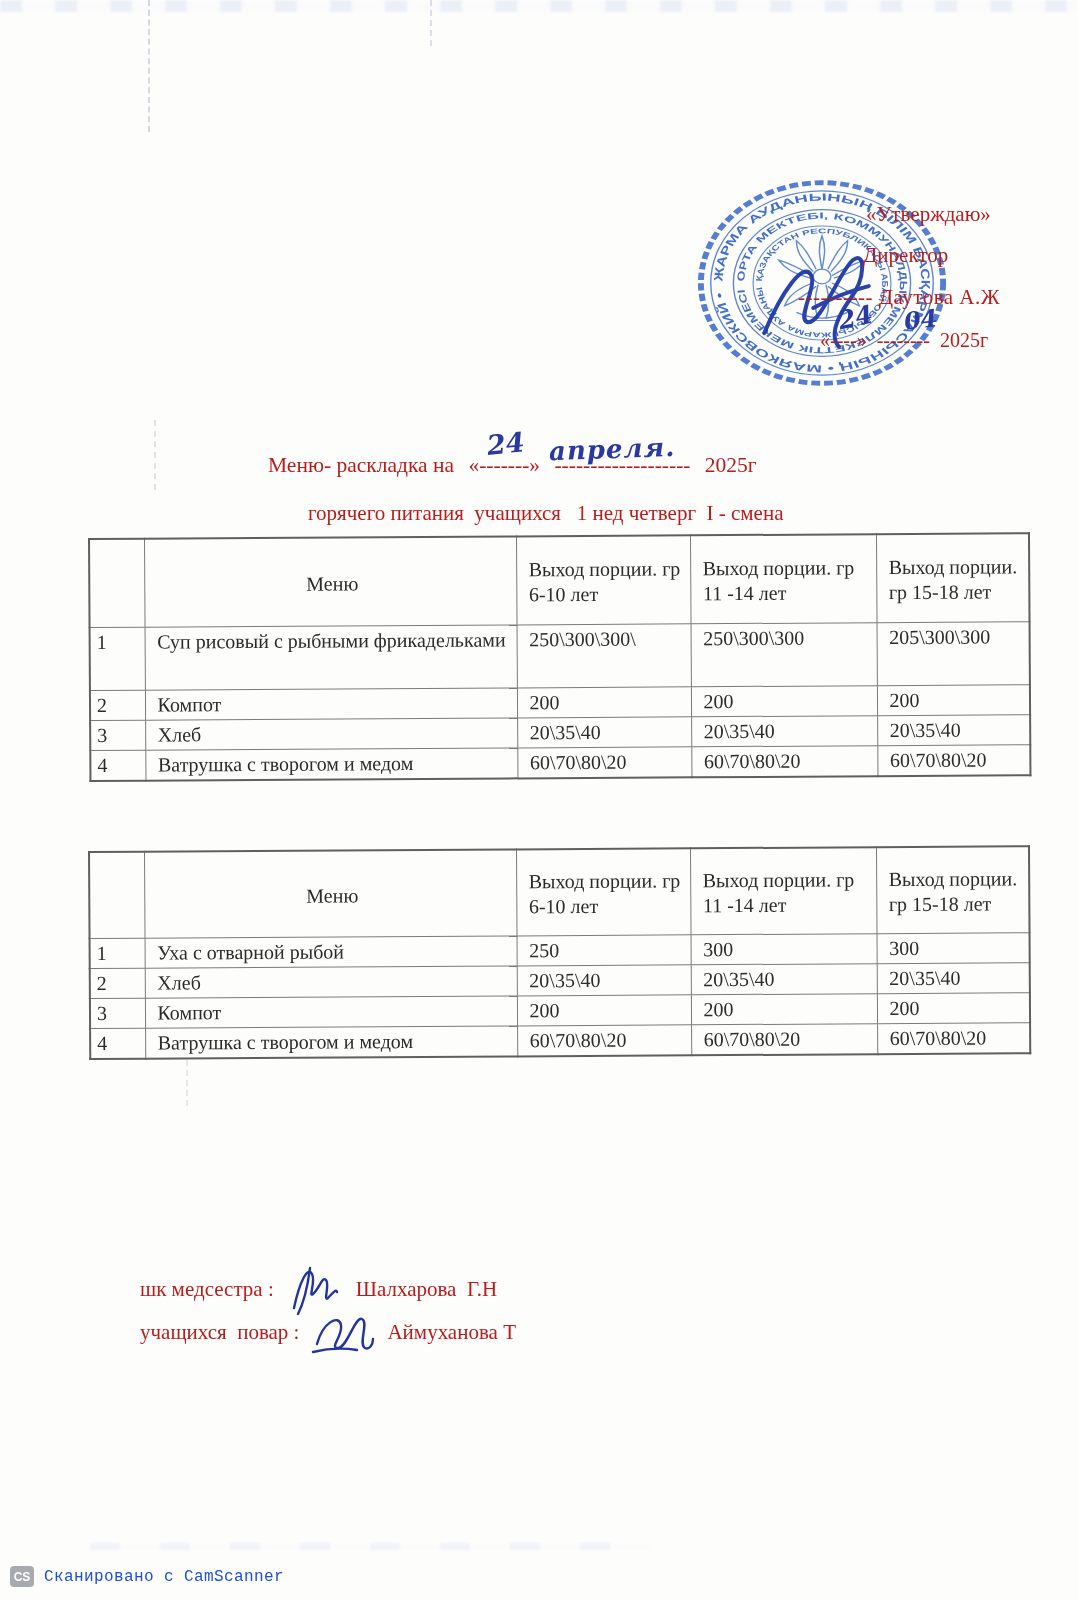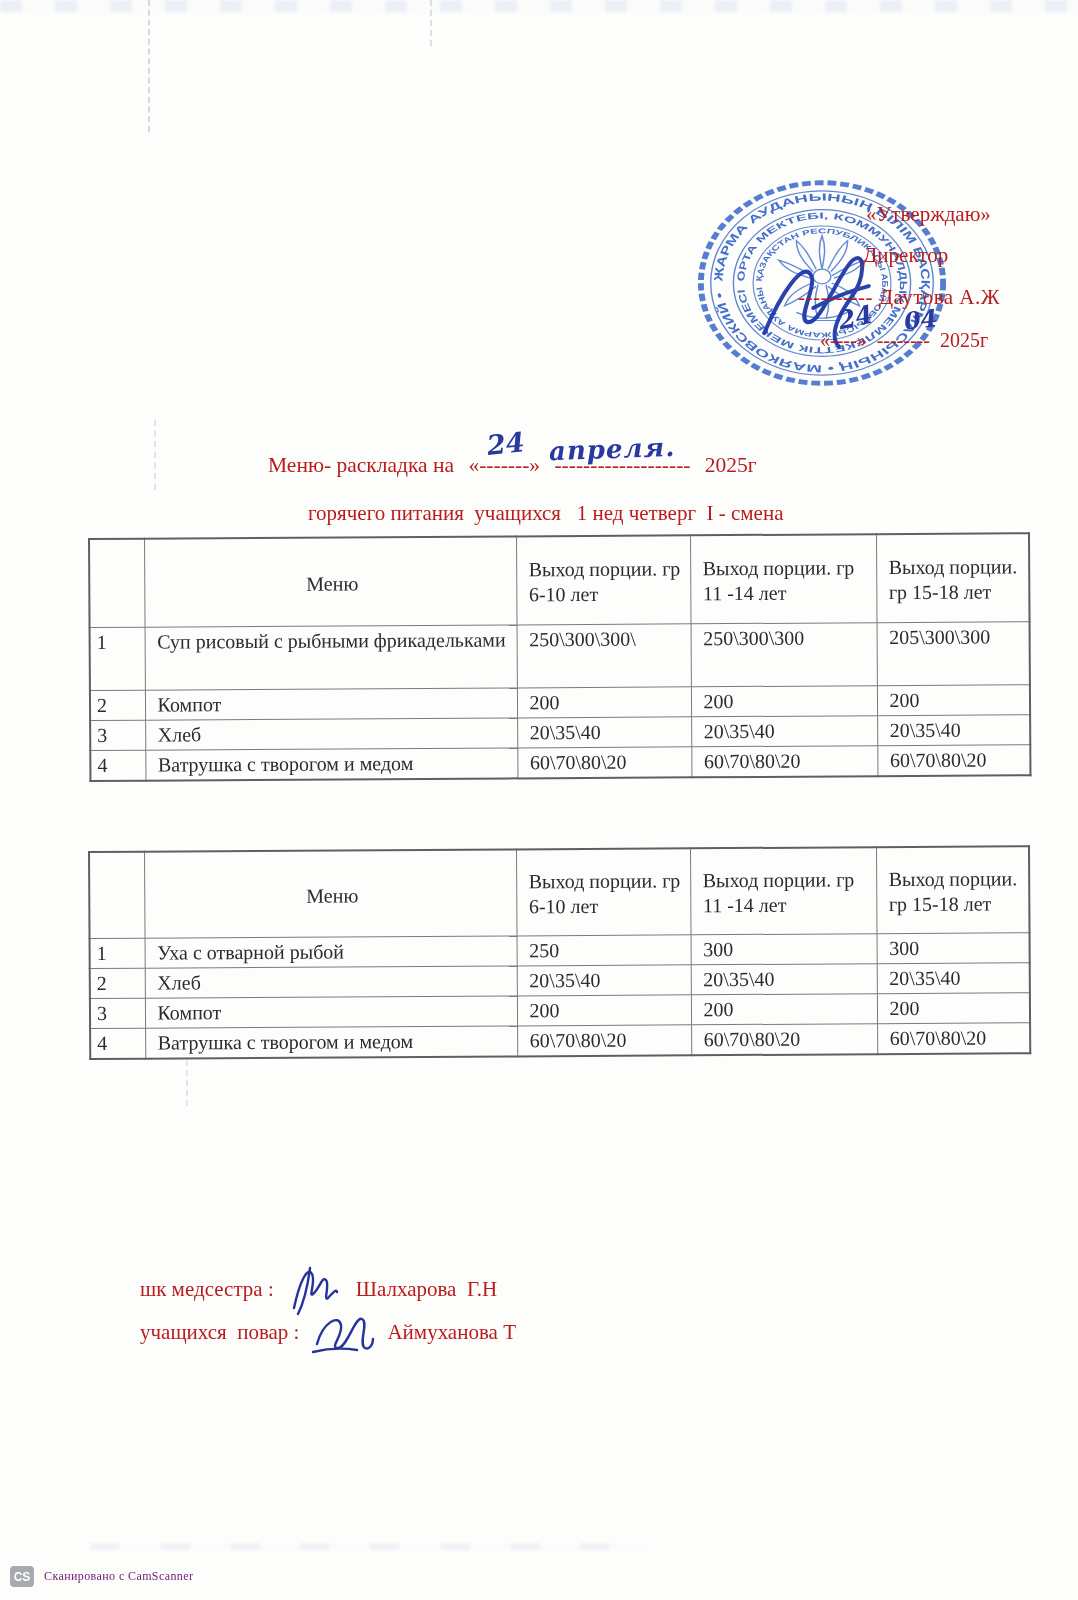--- a/index.html
+++ b/index.html
@@ -67,21 +67,21 @@
   .sig-row{display:flex;align-items:center;gap:12px;font-size:21px;}
   .sig1{left:140px;top:1262px;}
   .sig2{left:140px;top:1308px;}
   .sig-svg{flex:0 0 auto;}
 
   
   .footer{left:10px;top:1566px;display:flex;align-items:center;gap:10px;}
   .cs-logo{width:24px;height:21px;background:#a7abb0;border-radius:4px;color:#fff;
     font-family:"Liberation Sans",sans-serif;font-weight:bold;font-size:12px;
     display:flex;align-items:center;justify-content:center;}
-  .cs-note{font-family:Liberation Serif, serif;font-size:12px;color:#701a75;letter-spacing:.4px;}
+  .cs-note{font-family:Liberation Mono, monospace;font-size:16px;color:#1d4ed8;letter-spacing:.4px;}
 </style>
 </head>
 <body>
 
 <div class="page">
 
   <div class="abs edge-smudge-top"></div>
   <div class="abs edge-smudge-bottom"></div>
   <div class="abs vline-a"></div>
   <div class="abs vline-b"></div>

